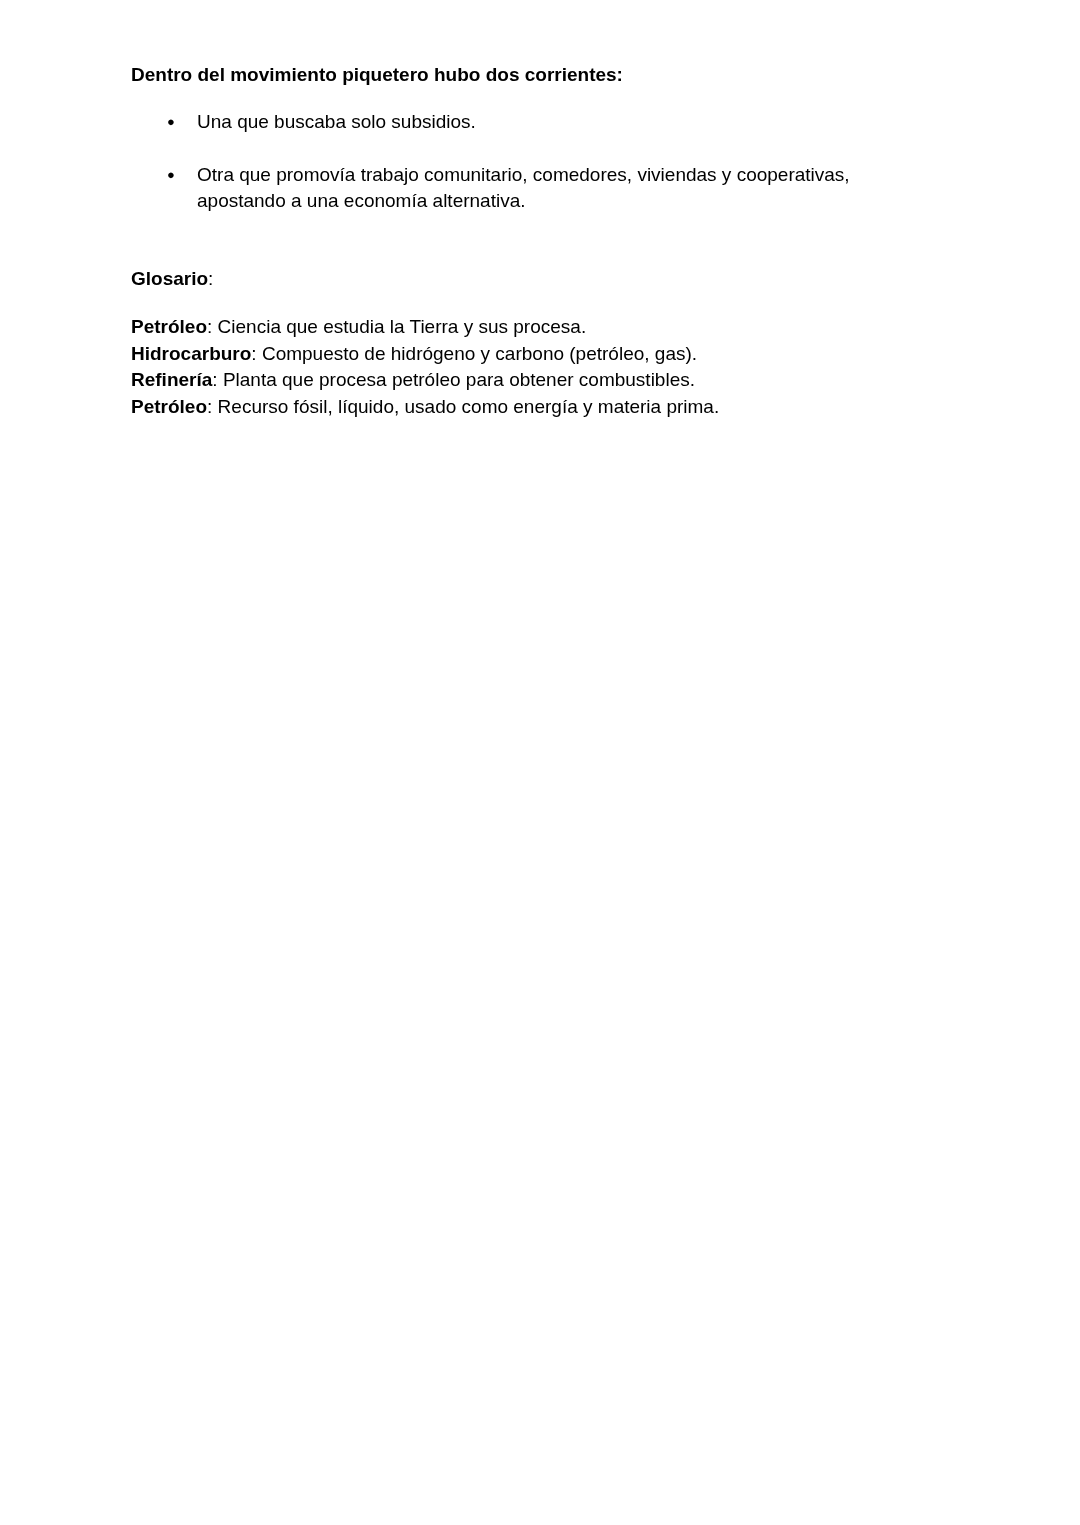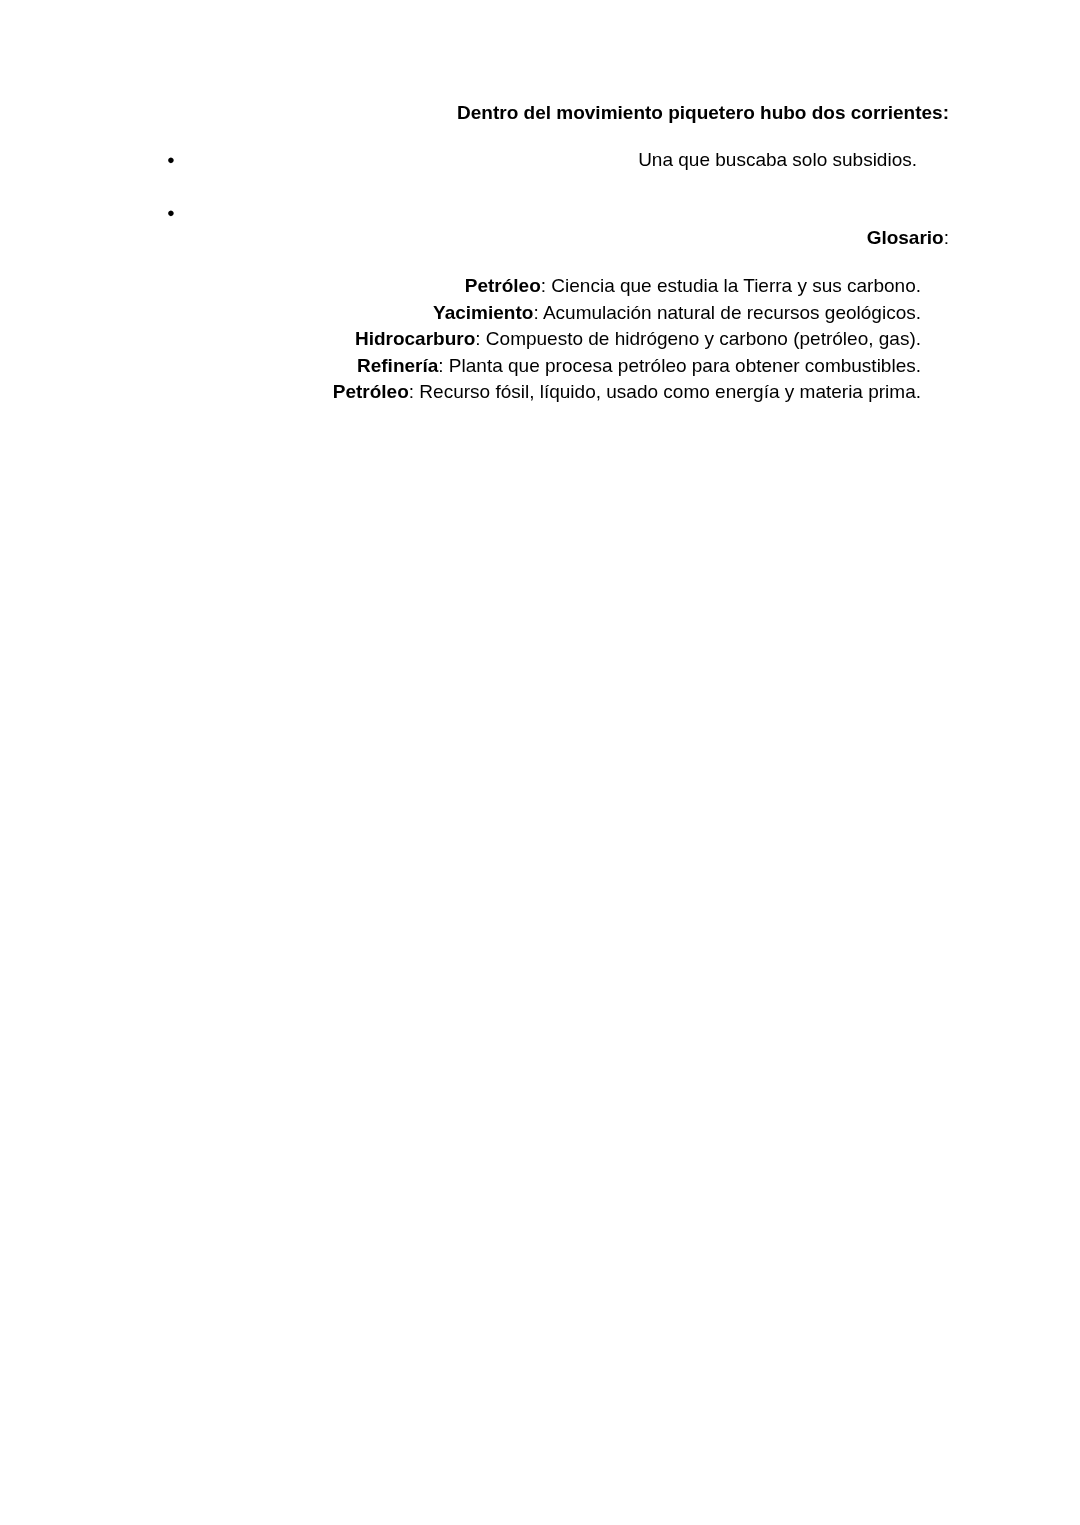--- a/index.html
+++ b/index.html
@@ -11,23 +11,22 @@
     width: 1080px;
     height: 1525px;
     font-family: "Liberation Sans", "DejaVu Sans", sans-serif;
     color: #000000;
     overflow: hidden;
   }
   .page {
     box-sizing: border-box;
     width: 1080px;
     height: 1525px;
-    padding: 100px 131px 0 131px;
+    padding: 62px 131px 0 131px;
     background: #ffffff;
-    text-align: right;
   }
   .heading {
     margin: 0;
     font-size: 19px;
     line-height: 26px;
     font-weight: 700;
   }
   .bullets {
     list-style: none;
     margin: 21px 0 0 0;
@@ -73,26 +72,25 @@
 </style>
 </head>
 <body>
 
 <div class="page">
 
   <p class="heading">Dentro del movimiento piquetero hubo dos corrientes:</p>
 
   <ul class="bullets">
     <li class="bullet-item"><span class="marker">●</span><span>Una que buscaba solo subsidios.</span></li>
-    <li class="bullet-item"><span class="marker">●</span></li>
+    <li class="bullet-item"><span class="marker">●</span><span>Otra que promovía trabajo comunitario, comedores, viviendas y cooperativas, apostando a una economía alternativa.</span></li>
   </ul>
 
   <p class="glossary-title"><strong>Glosario</strong><span>:</span></p>
 
   <div class="glossary">
-    <p class="entry"><strong>Petróleo</strong><span>: </span><span>Ciencia que estudia la Tierra y sus carbono.</span></p>
-    <p class="entry"><strong>Yacimiento</strong><span>: </span><span>Acumulación natural de recursos geológicos.</span></p>
+    <p class="entry"><strong>Petróleo</strong><span>: </span><span>Ciencia que estudia la Tierra y sus procesa.</span></p>
     <p class="entry"><strong>Hidrocarburo</strong><span>: </span><span>Compuesto de hidrógeno y carbono (petróleo, gas).</span></p>
     <p class="entry"><strong>Refinería</strong><span>: </span><span>Planta que procesa petróleo para obtener combustibles.</span></p>
     <p class="entry"><strong>Petróleo</strong><span>: </span><span>Recurso fósil, líquido, usado como energía y materia prima.</span></p>
   </div>
 
 </div>
 
 </body></html>

